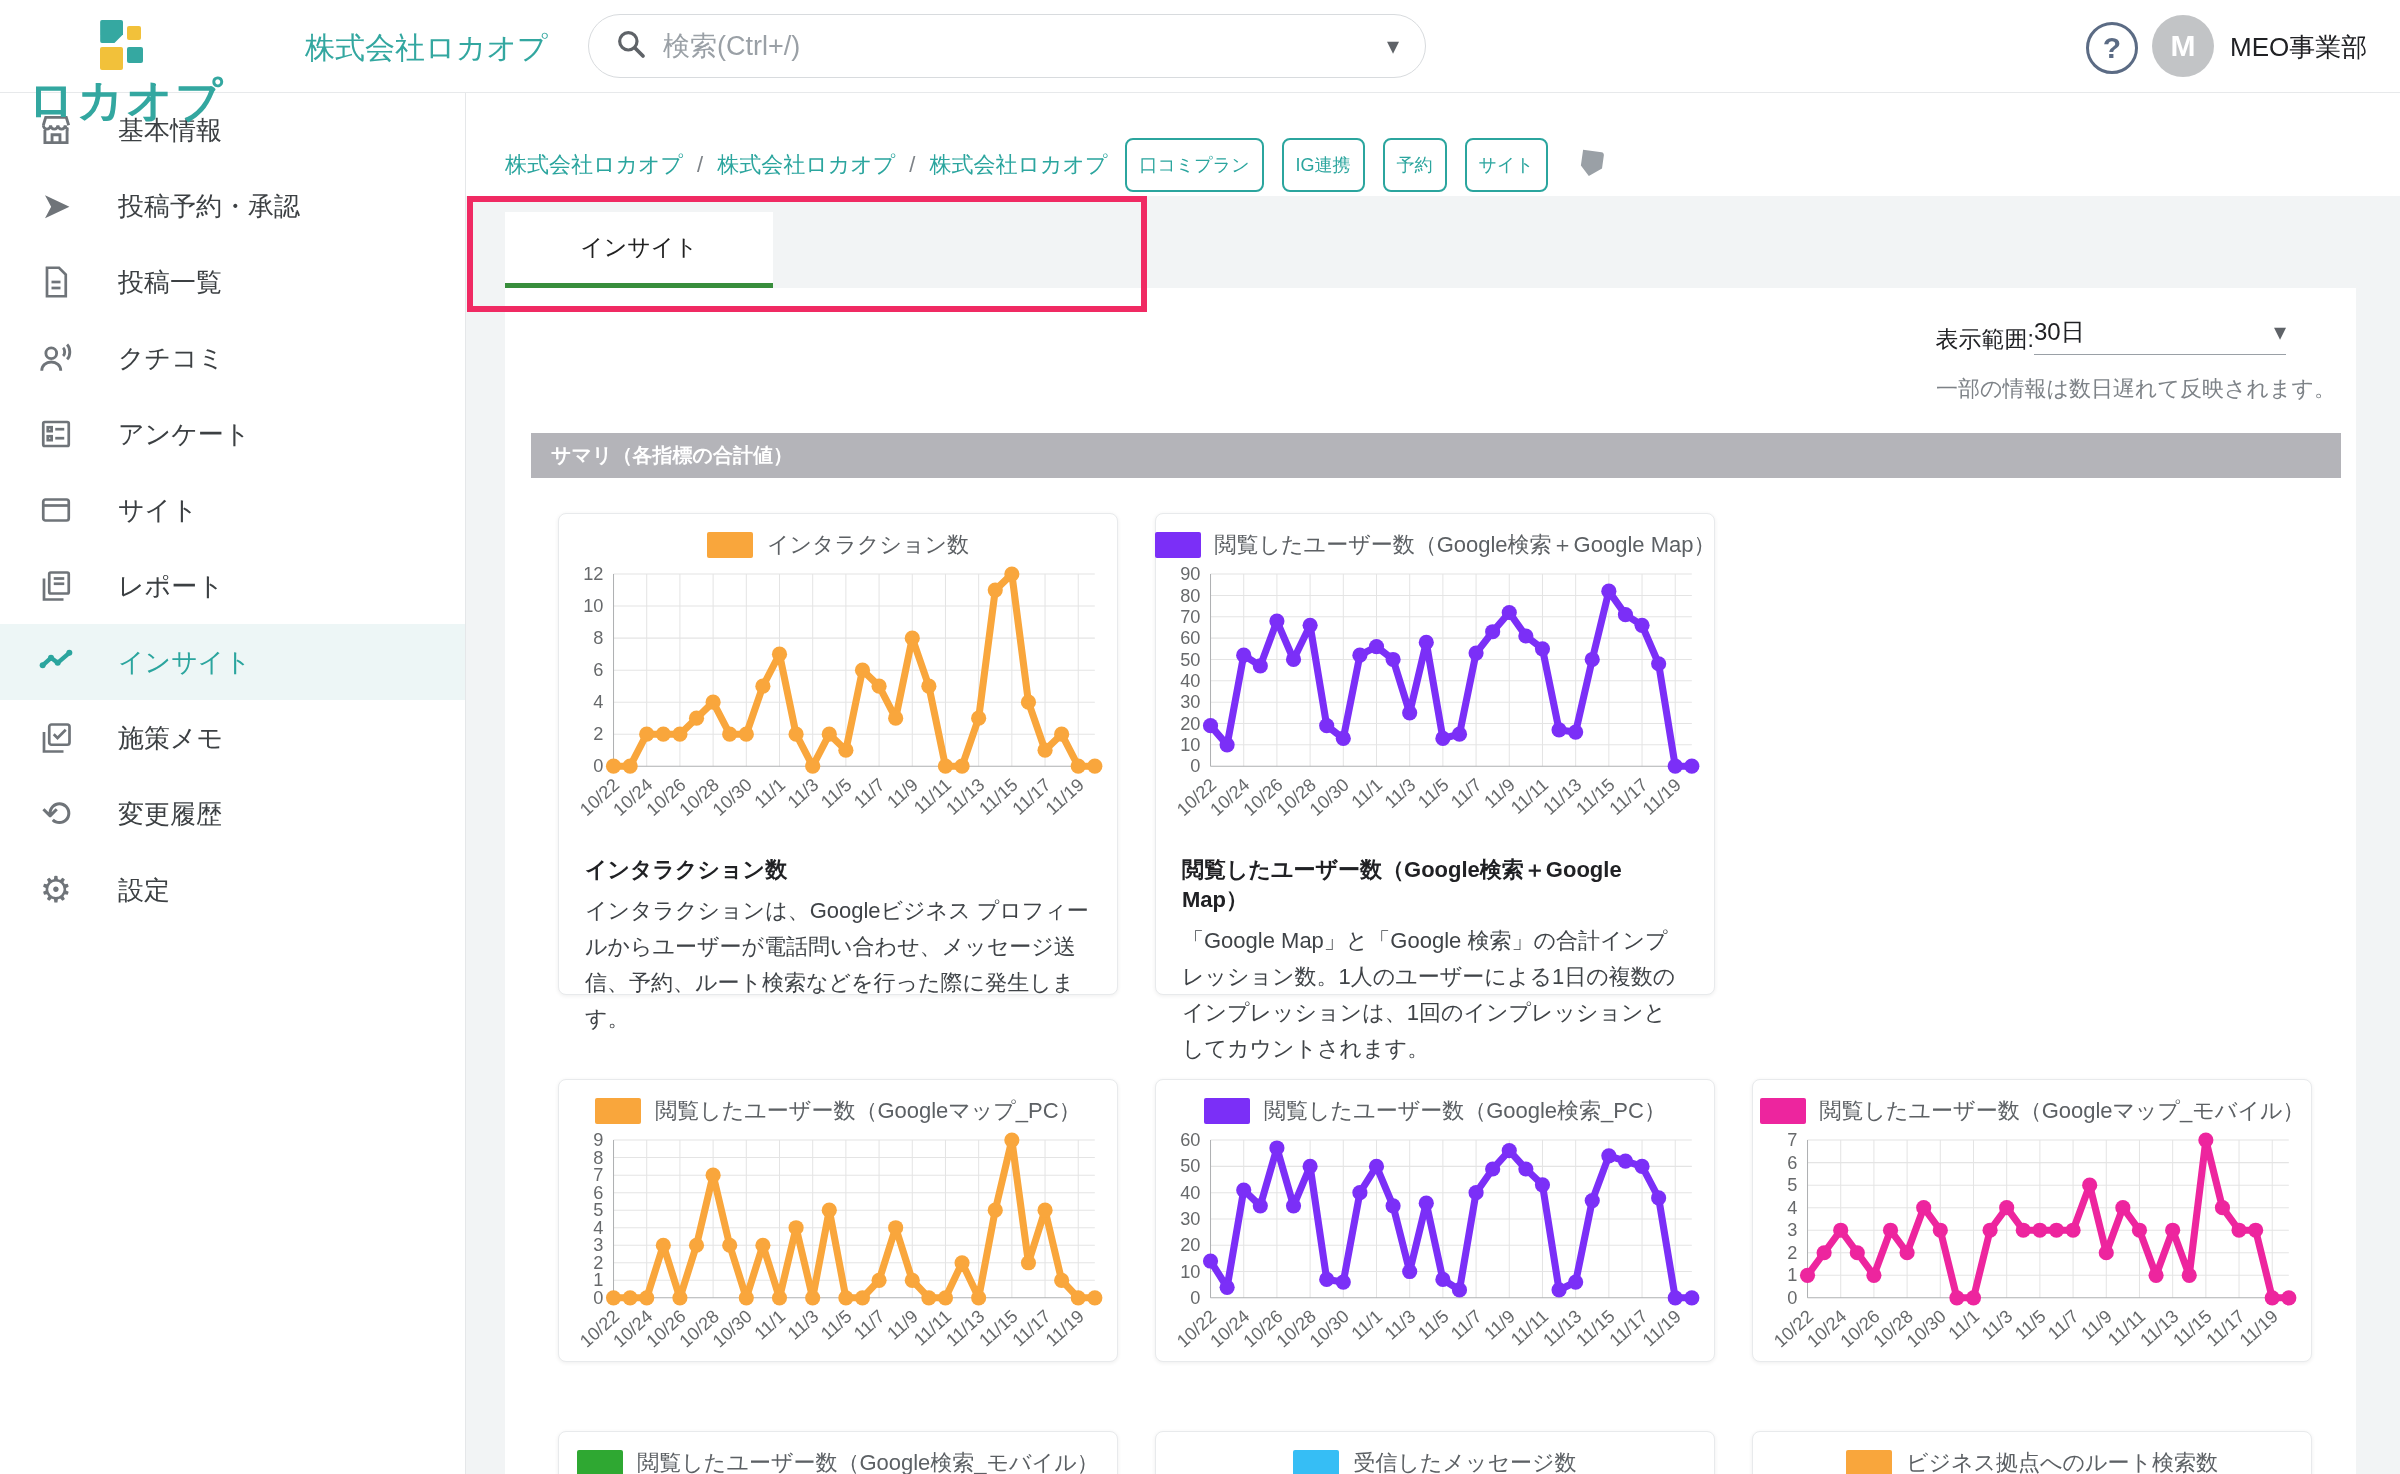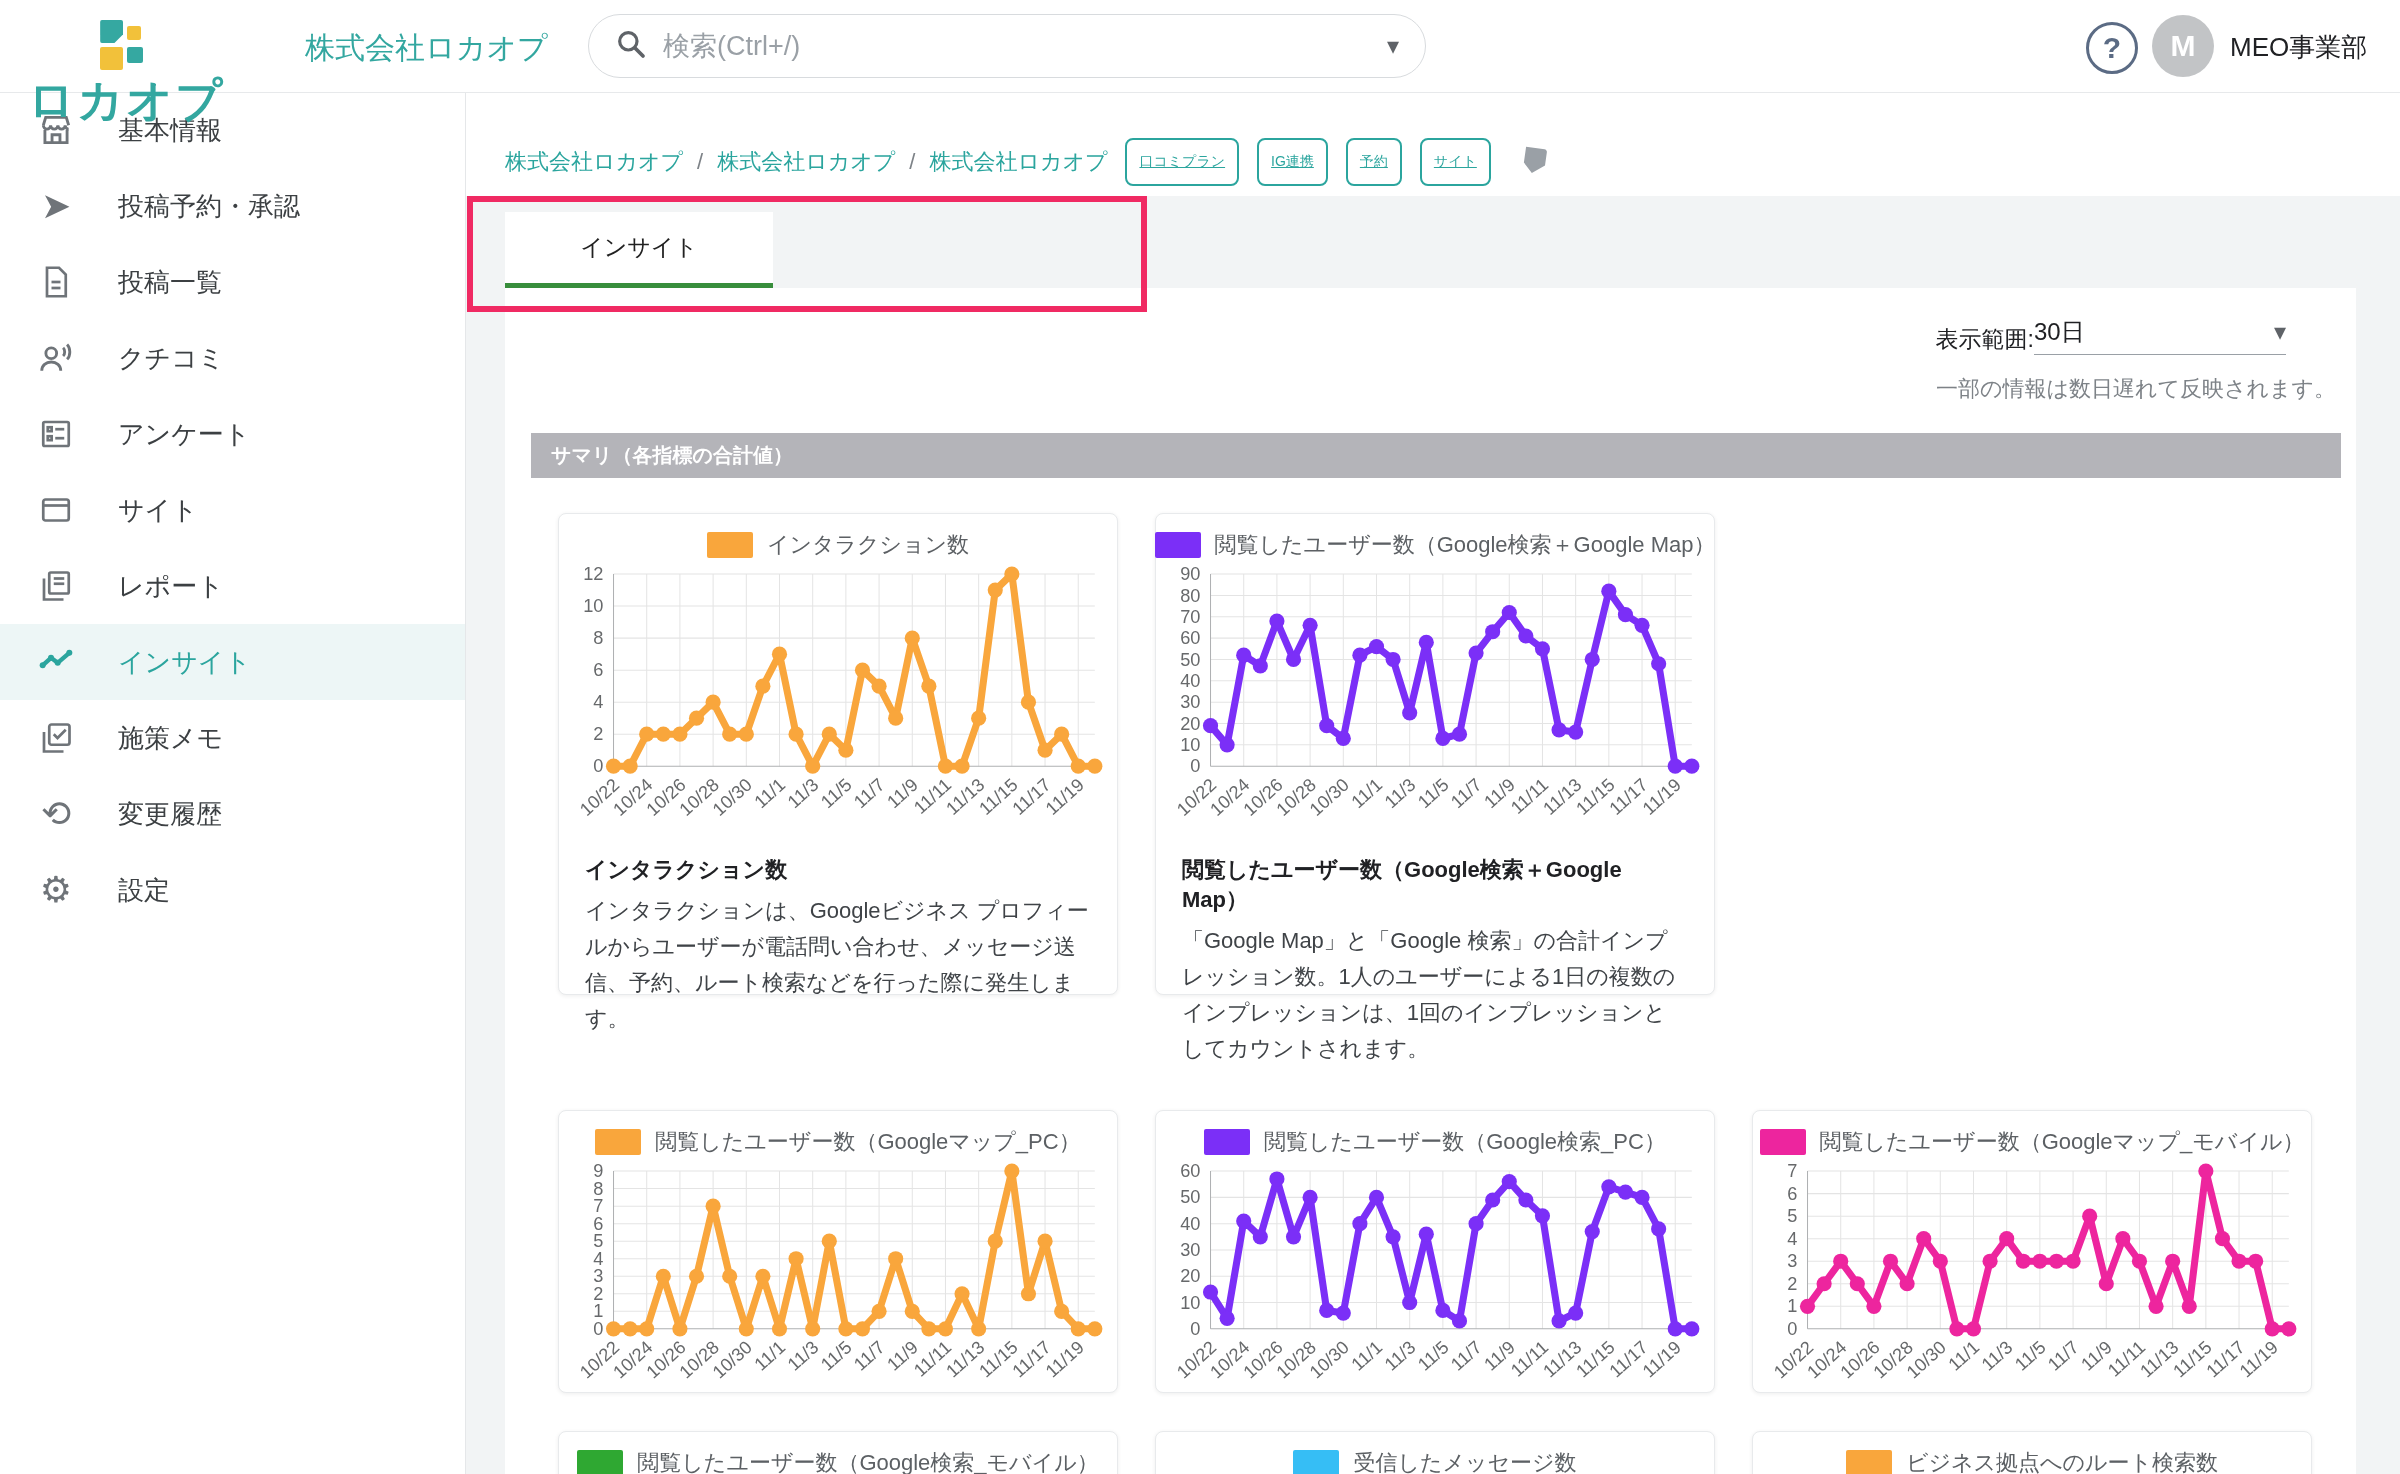--- a/index.html
+++ b/index.html
@@ -34,21 +34,21 @@
   .nav-item svg{stroke:#6f7479;fill:none;stroke-width:1.8;}
   .nav-item.active svg{stroke:#2ba59e;}
 
   
   .main-bg{position:absolute;left:465px;top:92px;width:1935px;height:1382px;background:#fff;}
   .main-gray{position:absolute;left:465px;top:196px;width:1935px;height:1278px;background:#f2f4f5;}
 
   .breadcrumb{position:absolute;left:505px;top:138px;display:flex;align-items:center;gap:14px;z-index:25;}
   .crumb{color:#2ba59e;font-size:22px;cursor:pointer;}
   .crumb-sep{color:#7d8287;font-size:22px;}
-  .badge{border:2px solid #2ba59e;color:#2ba59e;border-radius:8px;font-size:14px;padding:13px 12px;margin-left:4px;white-space:nowrap;text-decoration:underline;}
+  .badge{border:2px solid #2ba59e;color:#2ba59e;border-radius:8px;font-size:18px;padding:13px 12px;margin-left:4px;white-space:nowrap;}
   .tagicon{margin-left:14px;}
 
   .annotation{position:absolute;left:467px;top:196px;width:680px;height:116px;border:6px solid #f02a63;box-sizing:border-box;z-index:28;pointer-events:none;}
 
   .tabs{position:absolute;left:505px;top:212px;display:flex;z-index:26;}
   .tab{height:76px;display:flex;align-items:center;justify-content:center;font-size:23px;cursor:pointer;box-sizing:border-box;}
   .tab-active{width:268px;background:#fff;color:#212121;border-bottom:5px solid #388e3c;}
   .tab-inactive{width:330px;background:#e0e0e0;color:#55585b;border-radius:4px 4px 0 0;}
 
   .panel{position:absolute;left:505px;top:288px;width:1851px;height:1186px;background:#fff;overflow:hidden;z-index:24;}
@@ -58,21 +58,21 @@
   .range-select{display:flex;align-items:center;justify-content:space-between;width:252px;border-bottom:1px solid #9aa0a6;padding-bottom:6px;cursor:pointer;}
   .range-value{font-size:24px;color:#202124;}
   .note{position:absolute;top:86px;right:20px;font-size:22px;color:#7d8287;}
 
   .band{position:absolute;left:26px;width:1810px;height:45px;background:#b4b4b9;color:#fff;font-size:20px;font-weight:bold;display:flex;align-items:center;padding-left:20px;box-sizing:border-box;}
   .band-summary{top:145px;}
   .band-detail{top:742px;}
 
   .cards{position:absolute;left:53px;display:flex;gap:37px;}
   .row-summary{top:225px;}
-  .row-detail{top:822px;}
+  .row-detail{top:791px;}
   .row-bottom{top:1143px;}
   .card{width:560px;background:#fff;border:1px solid #e8eaec;border-radius:8px;box-shadow:0 1px 4px rgba(0,0,0,.07);box-sizing:border-box;padding-top:10px;}
   .card-summary{height:482px;}
   .card-detail{height:283px;}
   .card-bottom{height:300px;}
   .legend{height:42px;display:flex;align-items:center;justify-content:center;gap:14px;}
   .swatch{width:46px;height:26px;border-radius:2px;flex:0 0 auto;}
   .legend-label{font-size:22px;color:#5c6064;white-space:nowrap;}
   .chart{margin:0 8px;}
   .chart svg text{font-family:"Liberation Sans",sans-serif;font-size:18px;fill:#67696b;}

